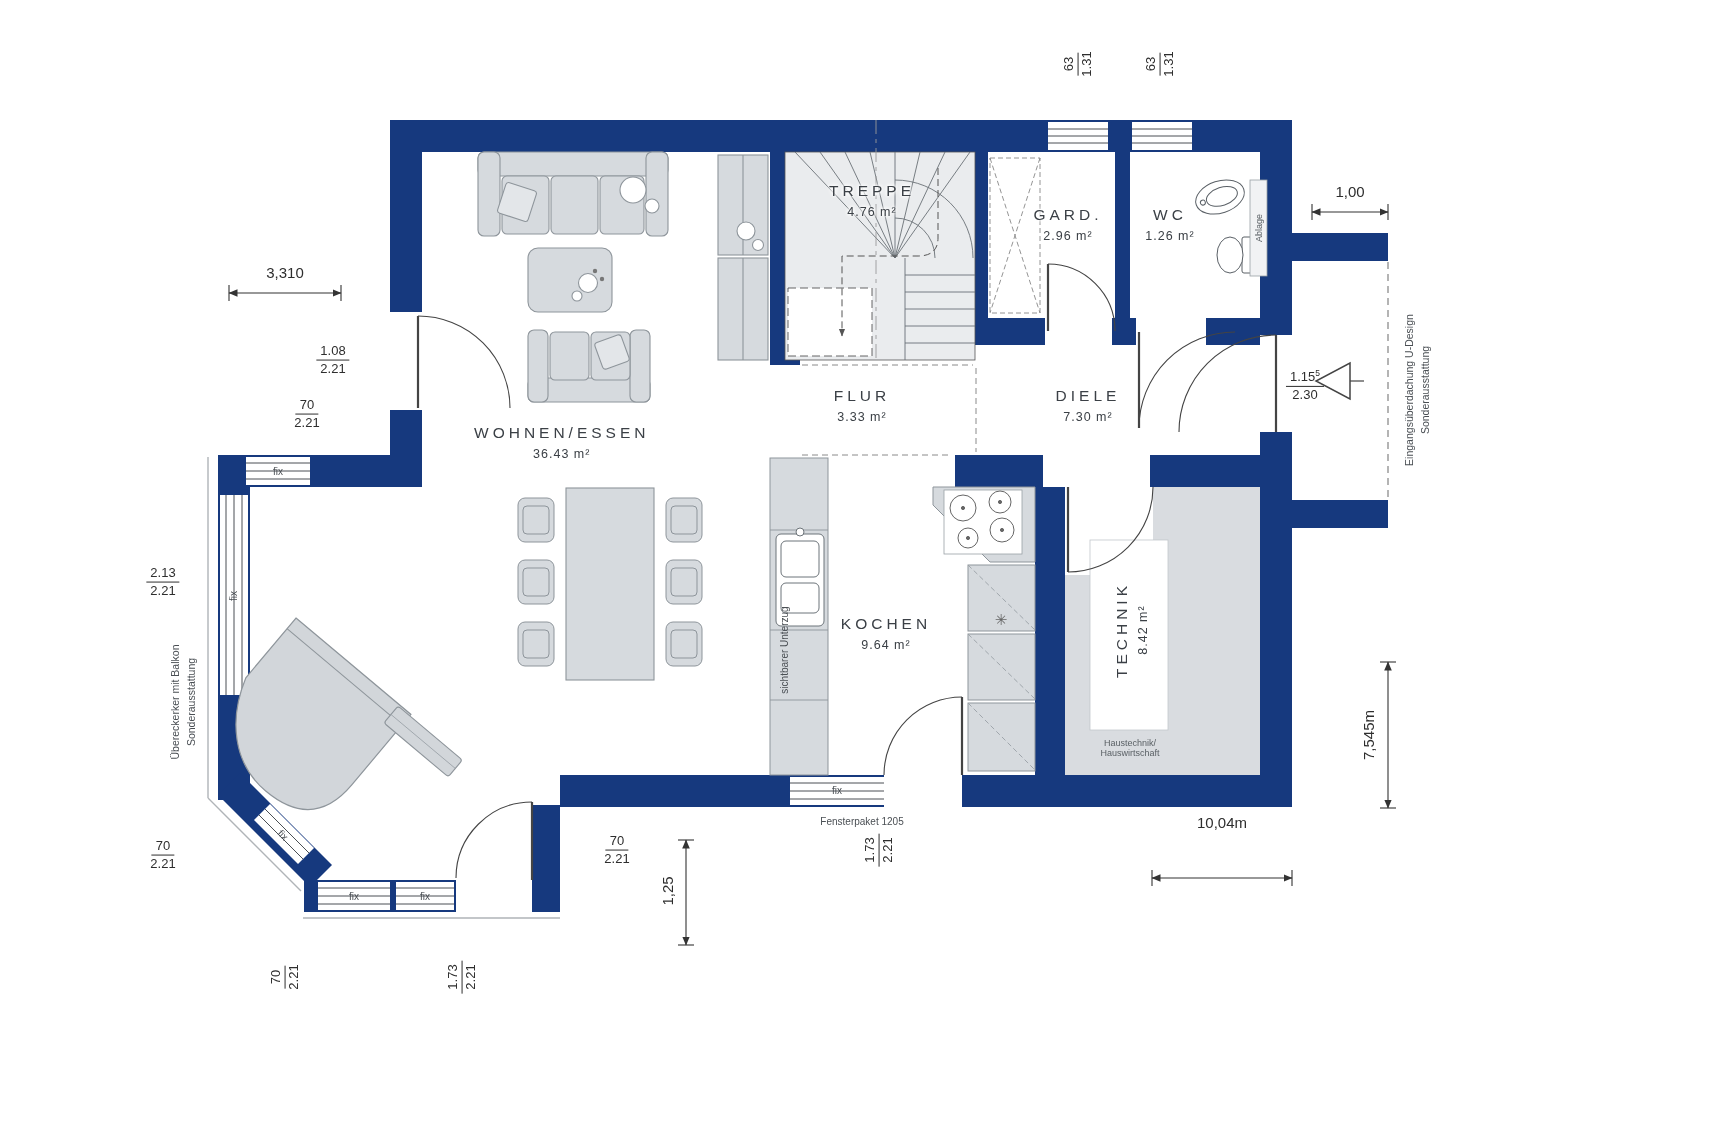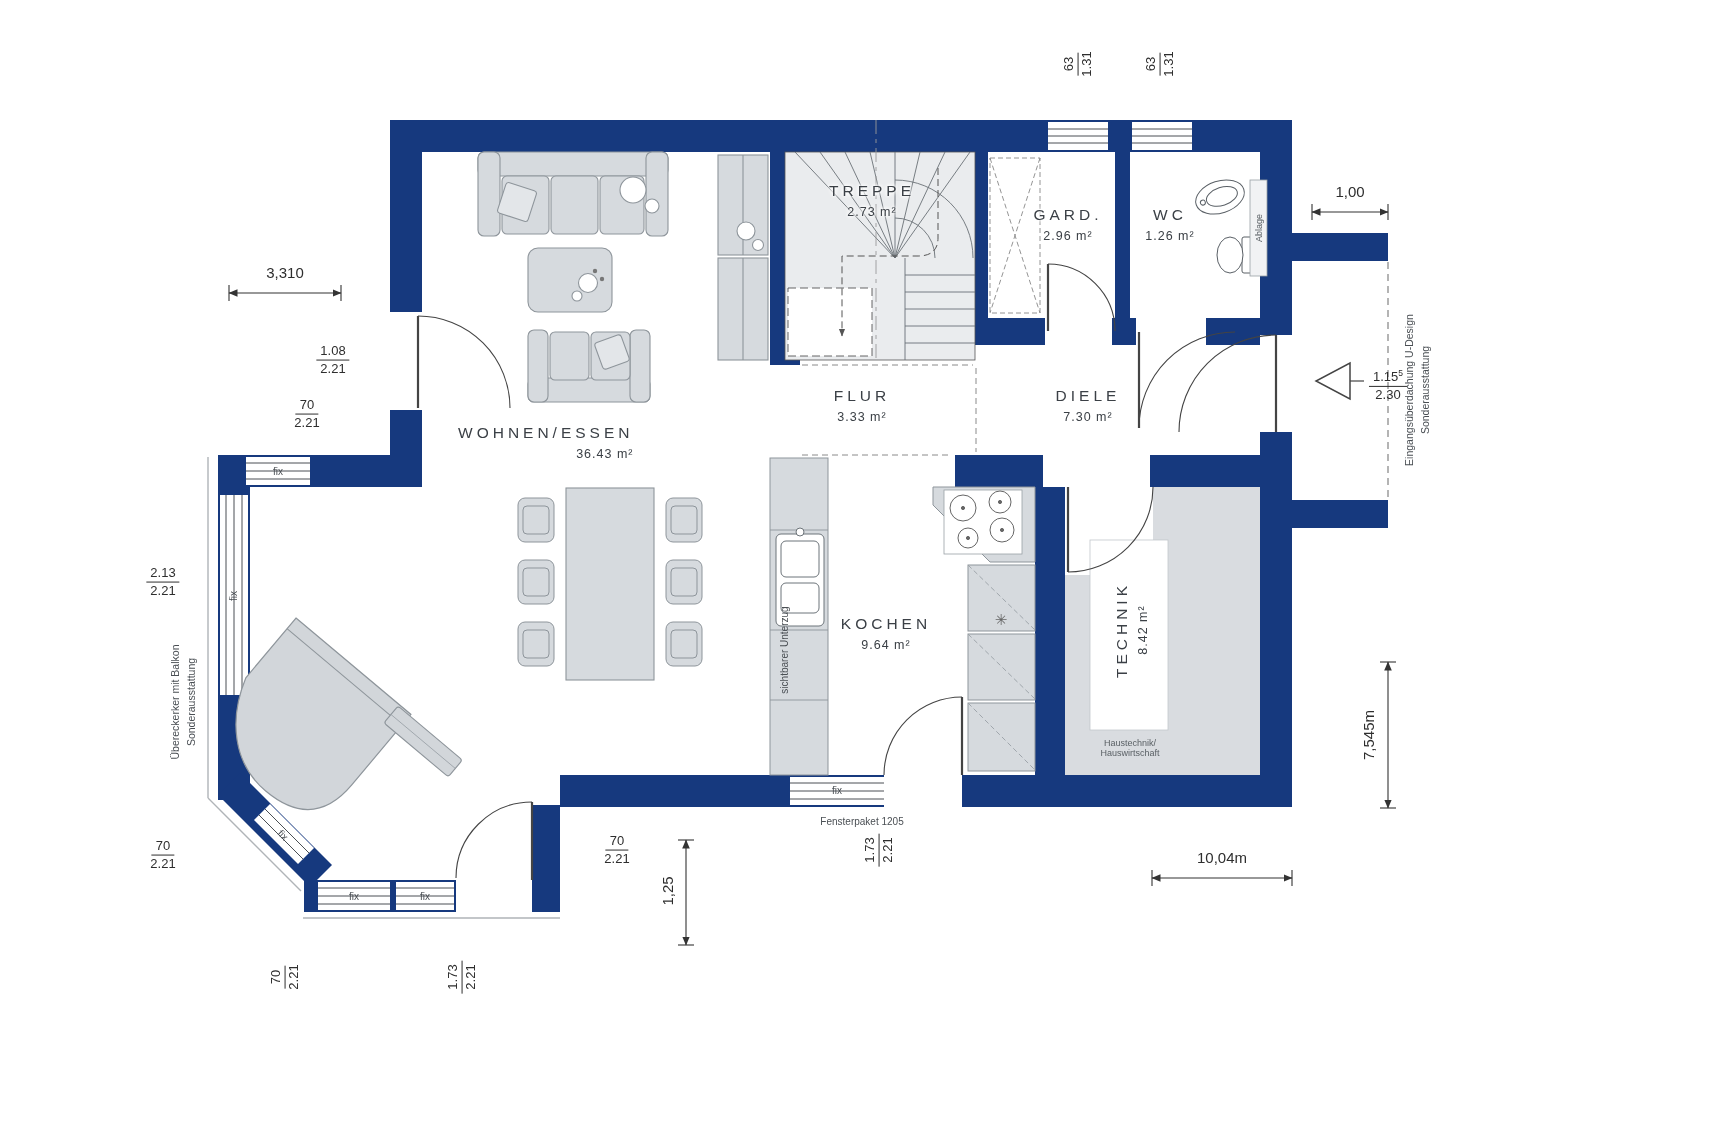--- a/index.html
+++ b/index.html
@@ -322,27 +322,27 @@
           <line x1="678" y1="945" x2="694" y2="945"></line>
     </g>
   </g>
 
   <g>
     <polygon points="1350,363 1350,399 1316,381" fill="#fff" stroke="#444" stroke-width="1.5"></polygon>
     <line x1="1350" y1="381" x2="1364" y2="381" stroke="#444" stroke-width="1.2"></line>
   </g>
 </svg>
 
-<div class="lbl" style="left:458px;top:424px;transform:none;text-align:right">
+<div class="lbl" style="left:474px;top:424px;transform:none;text-align:center">
   <div class="room-name">WOHNEN/ESSEN</div>
   <div class="room-area">36.43 m²</div>
 </div>
 <div class="lbl halo" style="left:872px;top:200px">
   <div class="room-name">TREPPE</div>
-  <div class="room-area">2.73 m²</div>
+  <div class="room-area">4.76 m²</div>
 </div>
 <div class="lbl halo" style="left:1068px;top:224px">
   <div class="room-name">GARD.</div>
   <div class="room-area">2.96 m²</div>
 </div>
 <div class="lbl" style="left:1170px;top:224px">
   <div class="room-name">WC</div>
   <div class="room-area">1.26 m²</div>
 </div>
 <div class="lbl" style="left:862px;top:405px">
@@ -357,21 +357,21 @@
   <div class="room-name">KOCHEN</div>
   <div class="room-area">9.64 m²</div>
 </div>
 <div class="lbl rotl" style="left:1131px;top:630px">
   <div class="room-name">TECHNIK</div>
   <div class="room-area">8.42 m²</div>
 </div>
 
 <div class="lbl dim" style="left:285px;top:272px">3,310</div>
 <div class="lbl dim" style="left:1350px;top:191px">1,00</div>
-<div class="lbl dim" style="left:1222px;top:857px">10,04m</div>
+<div class="lbl dim" style="left:1222px;top:822px">10,04m</div>
 <div class="lbl dim rotl" style="left:1368px;top:735px">7,545m</div>
 <div class="lbl dim rotl" style="left:667px;top:891px">1,25</div>
 
 <div class="frac rotl" style="left:1078px;top:64px">
   <span class="num">63</span>
       <span class="den">1.31</span>
 </div>
 <div class="frac rotl" style="left:1160px;top:64px">
   <span class="num">63</span>
       <span class="den">1.31</span>
@@ -401,21 +401,21 @@
       <span class="den">2.21</span>
 </div>
 <div class="frac" style="left:617px;top:850px">
   <span class="num">70</span>
       <span class="den">2.21</span>
 </div>
 <div class="frac rotl" style="left:879px;top:850px">
   <span class="num">1.73</span>
       <span class="den">2.21</span>
 </div>
-<div class="frac" style="left:1388px;top:386px">
+<div class="frac" style="left:1305px;top:386px">
   <span class="num"><span>1.15</span><sup>5</sup></span>
   <span class="den">2.30</span>
 </div>
 
 <div class="lbl small" style="left:278px;top:471px">fix</div>
 <div class="lbl small rotl" style="left:233px;top:596px">fix</div>
 <div class="lbl small rot45" style="left:283px;top:835px">fix</div>
 <div class="lbl small" style="left:354px;top:896px">fix</div>
 <div class="lbl small" style="left:425px;top:896px">fix</div>
 <div class="lbl small" style="left:837px;top:790px">fix</div>

